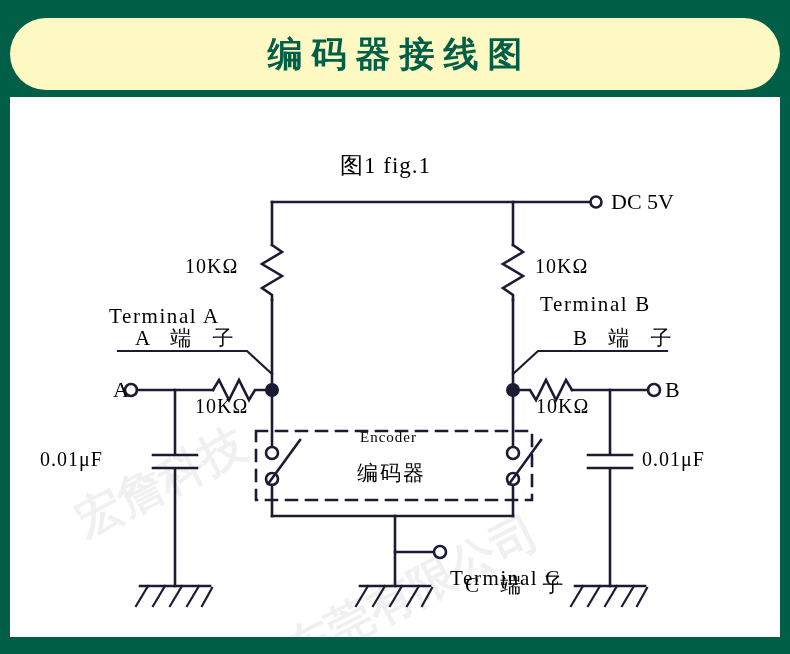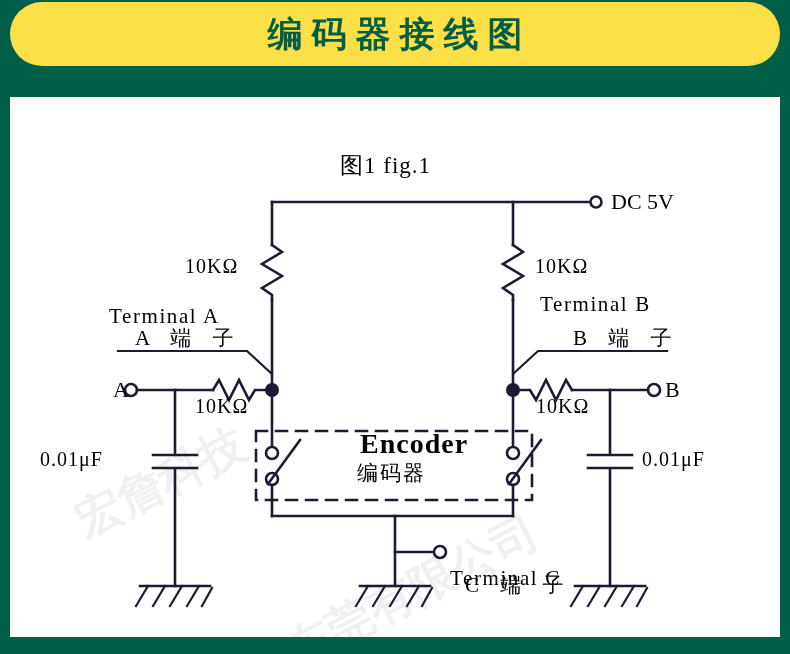--- a/index.html
+++ b/index.html
@@ -14,24 +14,24 @@
     position: relative;
     width: 790px;
     height: 654px;
     background: #015f48;
     overflow: hidden;
   }
   
   #title-bar {
     position: absolute;
     left: 10px;
-    top: 2px;
+    top: 18px;
     width: 770px;
-    height: 64px;
-    background: #fde047;
+    height: 72px;
+    background: #fef9c3;
     border-radius: 36px;
     display: flex;
     align-items: center;
     justify-content: center;
   }
   #title-text {
     font-family: "DejaVu Sans", sans-serif;
     font-weight: bold;
     font-size: 35px;
     letter-spacing: 9px;
@@ -74,23 +74,22 @@
     letter-spacing: 1.6px;
   }
   .term-cn {
     font-size: 21px;
     letter-spacing: 8px;
   }
   .pin {
     font-size: 22px;
   }
   .enc-en {
-    font-size: 28px;
+    font-size: 15px;
     letter-spacing: 1px;
-    font-weight: bold;
   }
   .enc-cn {
     font-size: 21px;
     letter-spacing: 2px;
   }
   .wm {
     position: absolute;
     color: #000000;
     opacity: 0.055;
     font-family: "DejaVu Sans", sans-serif;

